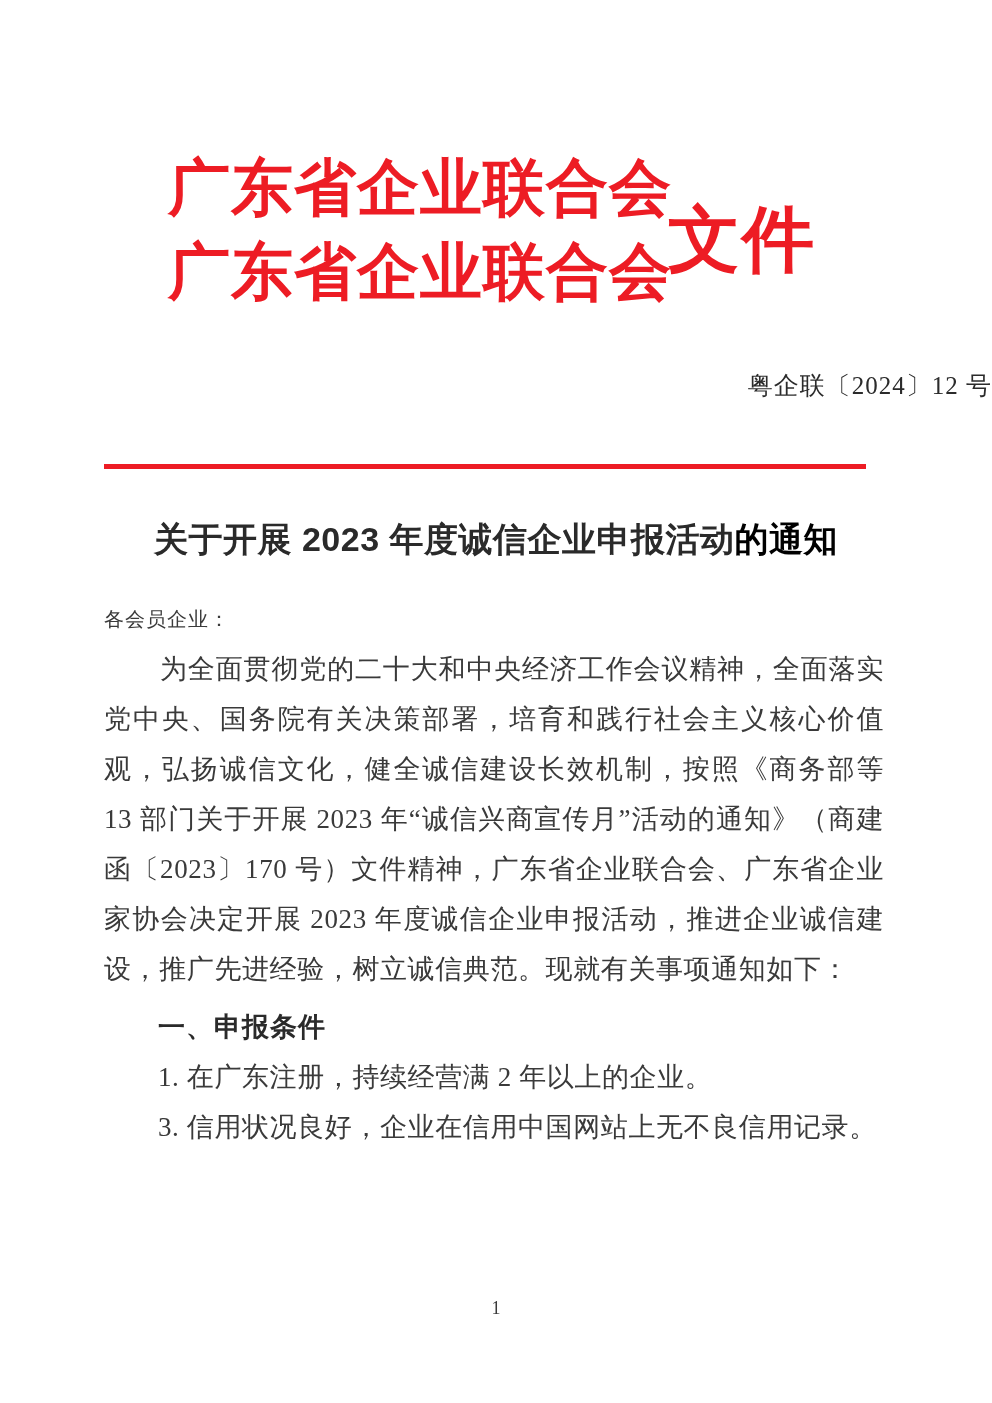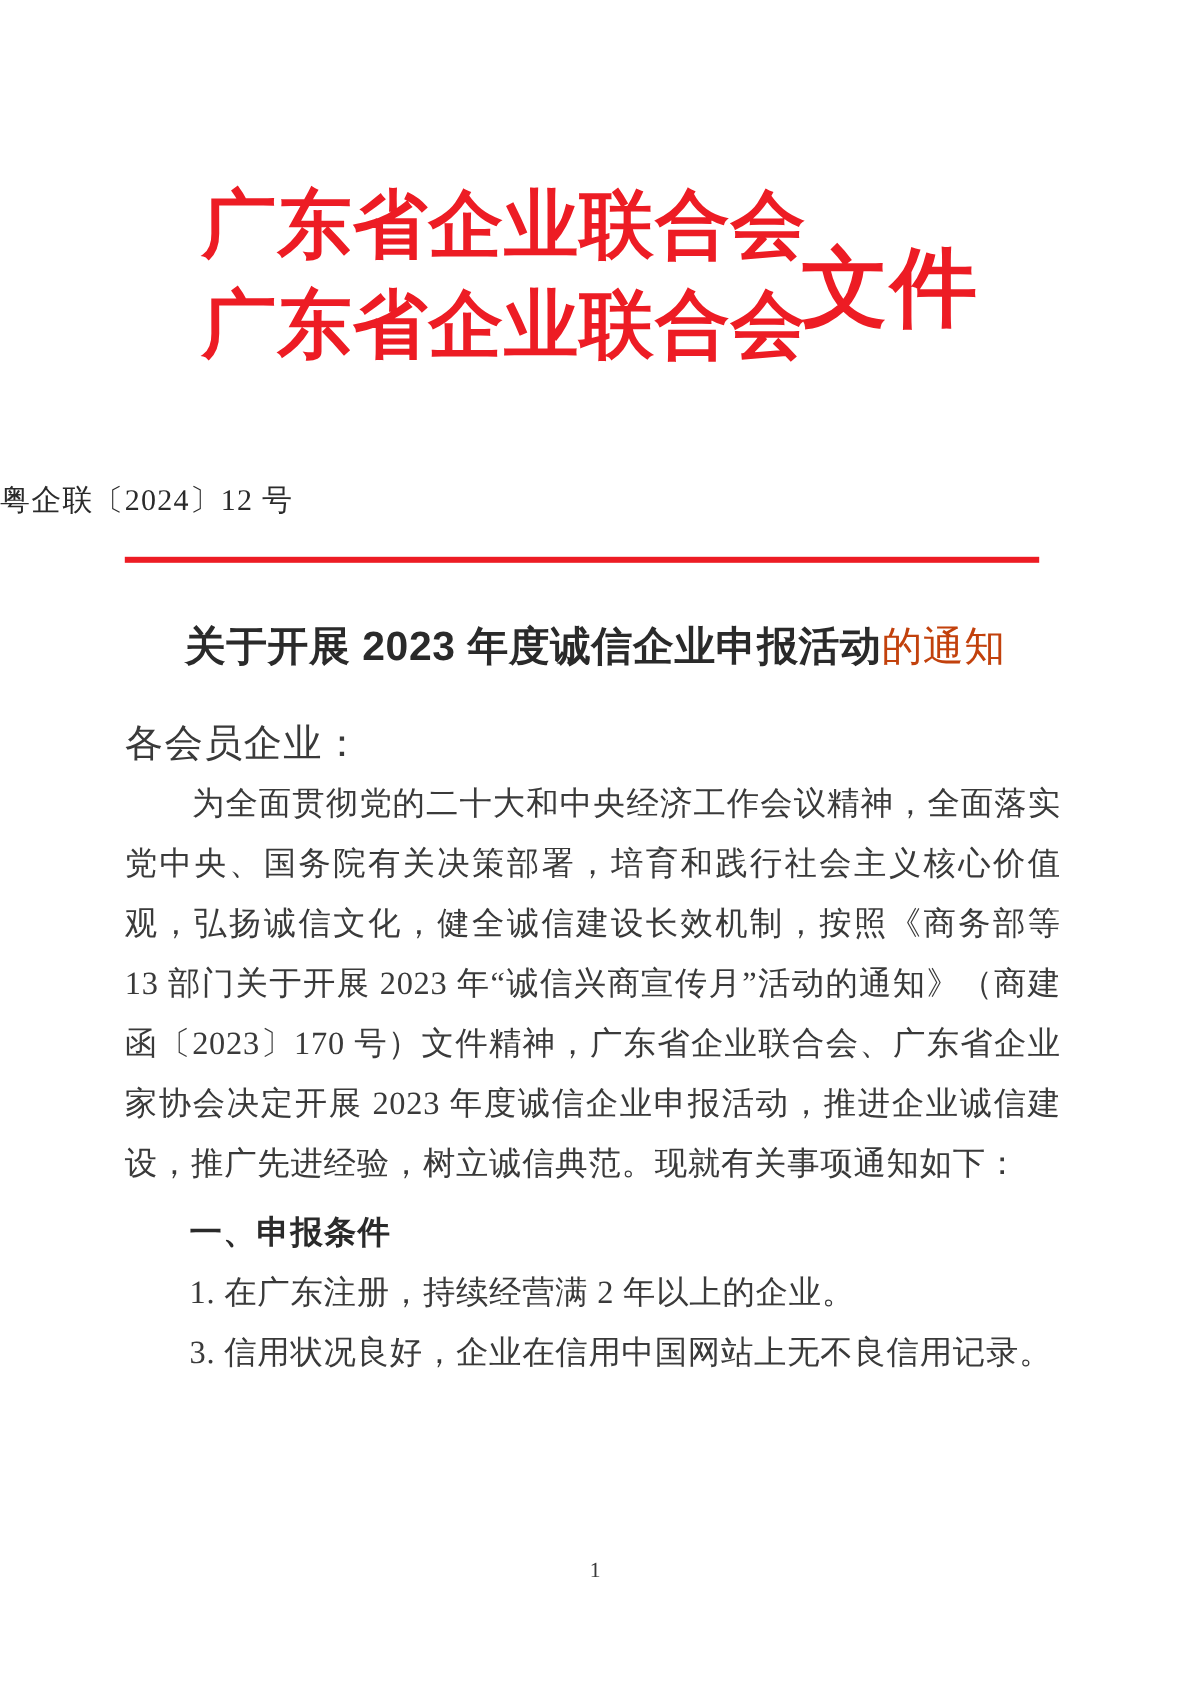--- a/index.html
+++ b/index.html
@@ -56,23 +56,23 @@
     line-height: 84px;
     color: #ED1C24;
     letter-spacing: 2px;
     white-space: nowrap;
   }
 
   
   .doc-number {
     position: absolute;
     left: 0;
-    top: 400px;
+    top: 368px;
     width: 992px;
-    text-align: left;
+    text-align: right;
     font-family: "Liberation Serif", "DejaVu Serif", serif;
     font-size: 25px;
     line-height: 36px;
     color: #2b2b2b;
     letter-spacing: 1px;
   }
 
   
   .red-rule {
     position: absolute;
@@ -92,34 +92,34 @@
     text-align: center;
     font-family: "Liberation Sans", "DejaVu Sans", sans-serif;
     font-weight: bold;
     font-size: 34px;
     line-height: 52px;
     color: #2a2a2a;
     letter-spacing: 0.5px;
     white-space: nowrap;
   }
   .doc-title .title-tail {
-    color: #c2410c;
-    font-weight: normal;
+    color: #000000;
+    font-weight: bold;
   }
 
   
   .body-area {
     position: absolute;
     left: 104px;
     top: 594px;
     width: 780px;
   }
   .salutation {
     font-family: "Liberation Serif", "DejaVu Serif", serif;
-    font-size: 32px;
+    font-size: 20px;
     line-height: 50px;
     color: #3a3a3a;
     letter-spacing: 1px;
   }
   .para {
     font-family: "Liberation Serif", "DejaVu Serif", serif;
     font-size: 27px;
     line-height: 50px;
     color: #3a3a3a;
     text-align: justify;

